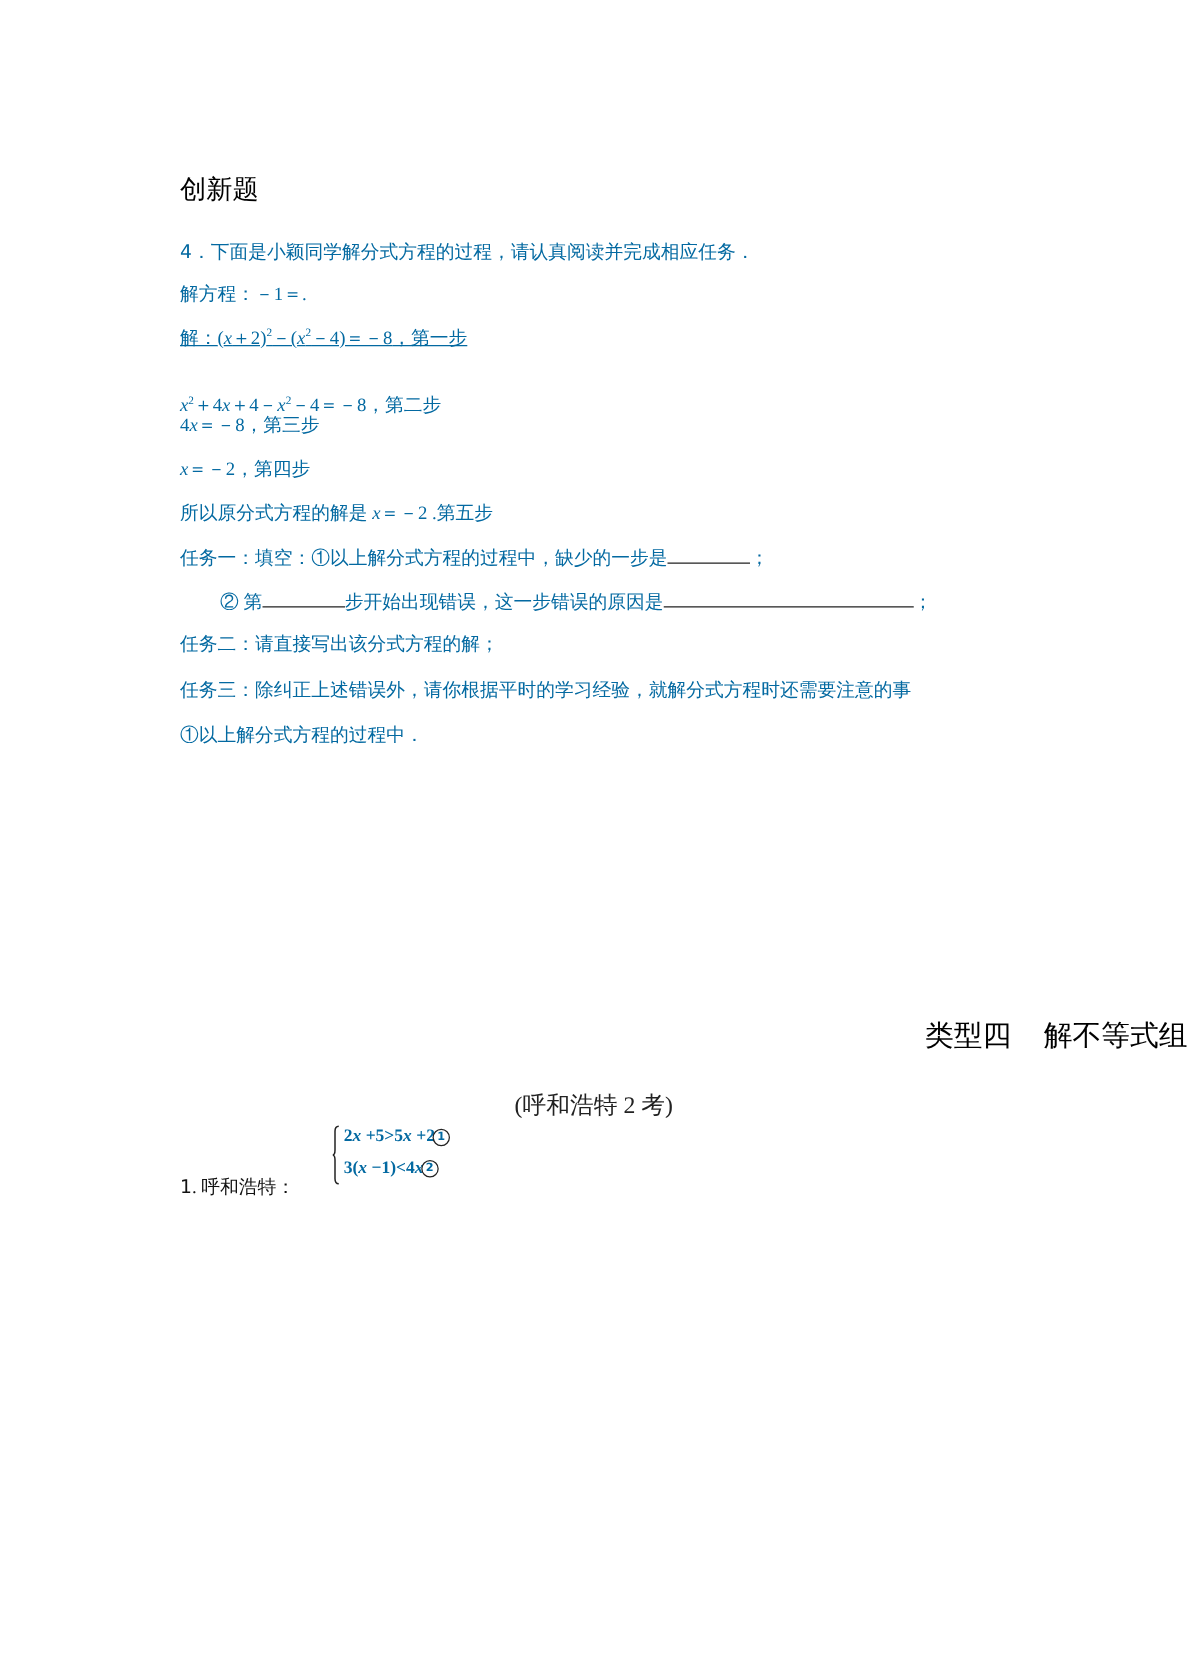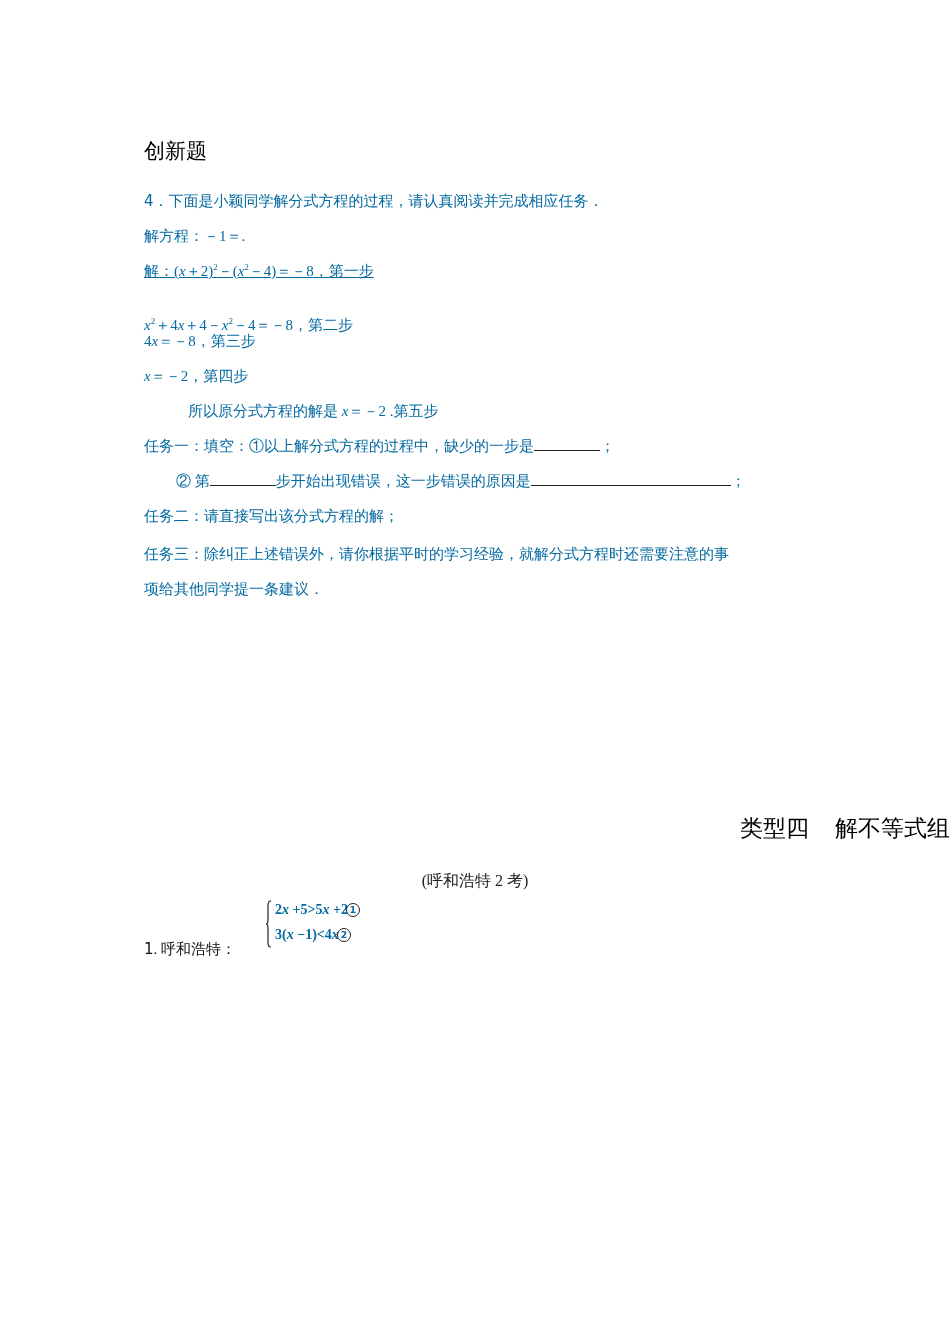--- a/index.html
+++ b/index.html
@@ -45,21 +45,21 @@
       left: 0; width: 950px; top: 813px;
       text-align: right;
       font-family: "DejaVu Sans", "Liberation Sans", sans-serif;
       font-size: 23px;
       color: #000;
     }
     .section-title .gap { display: inline-block; width: 26px; }
     .section-sub {
       left: 0; width: 950px; top: 871px;
       text-align: center;
-      font-size: 16px;
+      font-size: 19px;
       color: #222;
     }
     .q1-label {
       left: 144px; top: 940px;
       font-size: 15px;
     }
     .system {
       left: 266px; top: 900px;
       width: 130px; height: 52px;
     }
@@ -108,36 +108,36 @@
 </div>
 
 <div class="abs line" style="top:331px;">
   <span>4<i class="v">x</i>＝－8</span><span>，第三步</span>
 </div>
 
 <div class="abs line" style="top:366px;">
   <span><i class="v">x</i>＝－2</span><span>，第四步</span>
 </div>
 
-<div class="abs line" style="top:401px;margin-left:44px;">
+<div class="abs line" style="top:401px;">
   <span>所以原分式方程的解是</span><span> <i class="v">x</i>＝－2</span><span> .第五步</span>
 </div>
 
 <div class="abs line" style="top:436px;">
   <span>任务一：填空：①以上解分式方程的过程中，缺少的一步是</span><span class="blank" style="width:66px;"></span><span>；</span>
 </div>
 
 <div class="abs line" style="top:471px;margin-left:32px;">
   <span>②</span><span> 第</span><span class="blank" style="width:66px;"></span><span>步开始出现错误，这一步错误的原因是</span><span class="blank" style="width:200px;"></span><span>；</span>
 </div>
 
 <div class="abs line" style="top:506px;font-family:Liberation Serif, serif;">任务二：请直接写出该分式方程的解；</div>
 
-<div class="abs line" style="top:544px;">任务三：除纠正上述错误外，请你根据平时的学习经验，就解分式方程时还需要注意的事</div>
-<div class="abs line" style="top:579px;">项给其他同学提一条建议．</div>
+<div class="abs line" style="top:544px;font-family:Liberation Mono, monospace;">任务三：除纠正上述错误外，请你根据平时的学习经验，就解分式方程时还需要注意的事</div>
+<div class="abs line" style="top:579px;">①以上解分式方程的过程中．</div>
 
 <div class="abs section-title"><span>类型四</span><span class="gap"></span><span>解不等式组</span></div>
 <div class="abs section-sub">(呼和浩特 2 考)</div>
 
 <div class="abs q1-label"><span class="num">1</span><span>. 呼和浩特：</span></div>
 
 <div class="abs system">
   <svg class="brace" viewBox="0 0 6 48">
     <path d="M5 1 Q2 1 2 5 L2 20 Q2 24 0 24 Q2 24 2 28 L2 43 Q2 47 5 47" fill="none" stroke="#222" stroke-width="1.2"></path>
   </svg>

